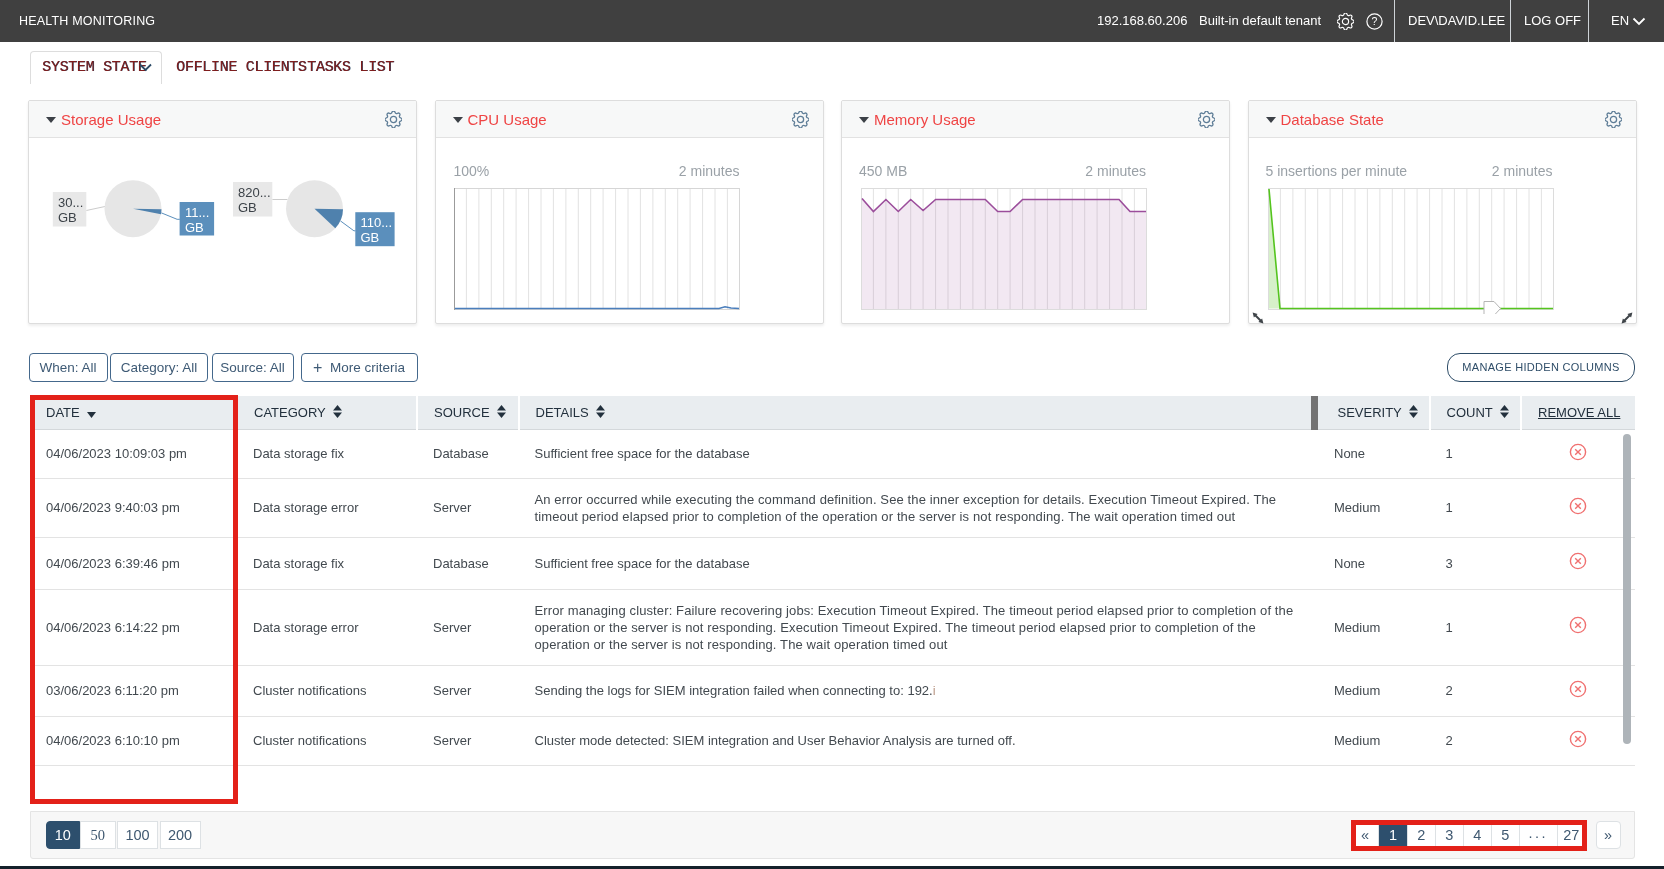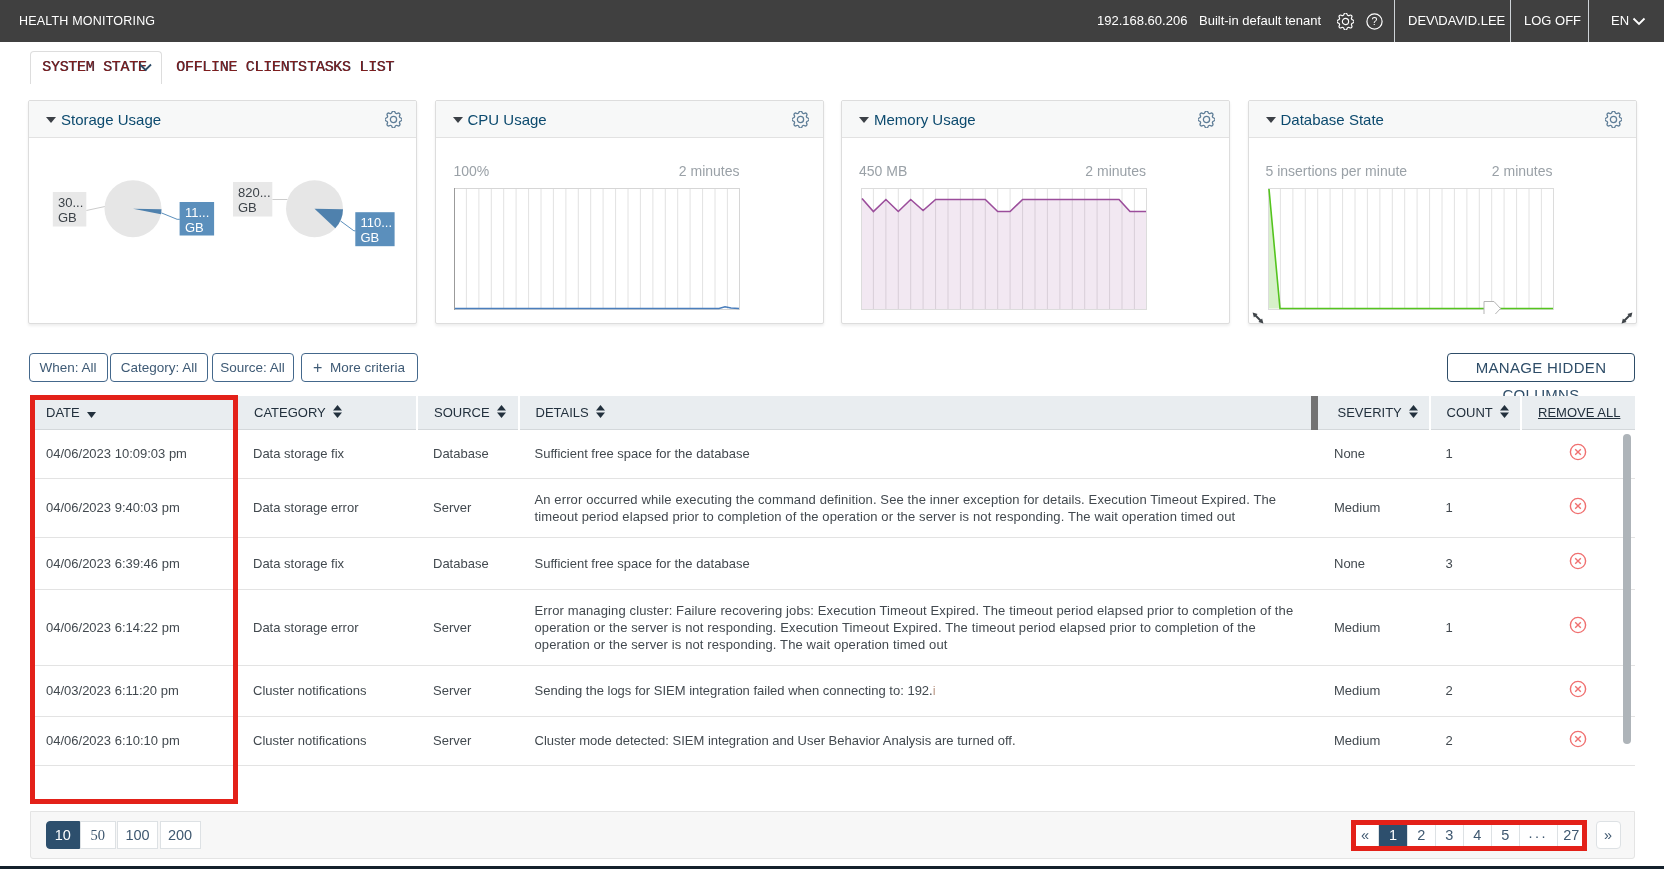--- a/index.html
+++ b/index.html
@@ -18,21 +18,21 @@
   border:1px solid #ddd; border-bottom:none; border-radius:4px 4px 0 0; }
 .tablabel { font-size:15px; font-weight:400; color:#7f1d1d; letter-spacing:0; text-shadow:.5px 0 0 #2b4a66; letter-spacing:-.3px;font-family:Liberation Mono, monospace; }
 
 
 .card { position:absolute; top:100px; width:389px; height:224px; background:#fff;
   border:1px solid #ddd; border-radius:2px; box-shadow:0 2px 3px rgba(0,0,0,.07); }
 .cardhead { position:absolute; left:0; top:0; right:0; height:37px; background:#f7f8f8;
   border-bottom:1px solid #e2e2e2; border-radius:2px 2px 0 0; }
 .cardhead .tri { position:absolute; left:17px; top:16px; width:0; height:0;
   border-left:5px solid transparent; border-right:5px solid transparent; border-top:6px solid #3c4147; }
-.cardhead .ttl { position:absolute; left:32px; top:10px; font-size:15px; color:#0c4a6e; }
+.cardhead .ttl { position:absolute; left:32px; top:10px; font-size:15px; color:#ef4444; }
 .cardhead svg.gear { position:absolute; right:14px; top:10px; }
 .chlabel { position:absolute; top:62px; font-size:14px; color:#9aa1a7; }
 
 
 .fbtn { position:absolute; top:353px; height:29px; background:#fff; border:1px solid #44688c;
   border-radius:4px; font-size:13.5px; color:#3e5a75; text-align:center; line-height:27px; }
 
 
 #tbl { position:absolute; left:30px; top:396px; width:1605px; }
 #tbl table { border-collapse:collapse; table-layout:fixed; width:1605px; }
@@ -259,21 +259,21 @@
           <path d="M11.4 0.6 L6.4 1.9 L10.1 5.6 Z" stroke="none"></path>
           <path d="M0.6 11.4 L5.6 10.1 L1.9 6.4 Z" stroke="none"></path>
         </g>
       </svg>
   </div>
 
   <div class="fbtn" style="left:28.5px; width:79px;">When: All</div>
   <div class="fbtn" style="left:110px; width:98px;">Category: All</div>
   <div class="fbtn" style="left:211.5px; width:82px;">Source: All</div>
   <div class="fbtn" style="left:300.5px; width:117px;"><span style="font-size:16px; vertical-align:-1px;">+</span>&nbsp;&nbsp;More criteria</div>
-  <div class="fbtn" style="left:1447px; width:188px; font-size:15px; color:#2e4d68; border-color:#2e4d68; letter-spacing:.3px;">MANAGE HIDDEN COLUMNS</div>
+  <div class="fbtn" style="left:1447px; width:188px; font-size:11px; color:#2e4d68; border-color:#2e4d68; letter-spacing:.3px;border-radius:13px;">MANAGE HIDDEN COLUMNS</div>
 
   <div id="tbl">
   <table>
     <colgroup>
       <col style="width:207px">
           <col style="width:180px">
           <col style="width:101.5px">
           <col style="width:795.5px">
       <col style="width:115.5px">
           <col style="width:91.5px">
@@ -348,21 +348,21 @@
             <td>Server</td>
       <td class="dtl">Error managing cluster: Failure recovering jobs: Execution Timeout Expired. The timeout period elapsed prior to completion of the operation or the server is not responding. Execution Timeout Expired. The timeout period elapsed prior to completion of the operation or the server is not responding. The wait operation timed out</td>
       <td style="padding-left:20px;">Medium</td>
             <td>1</td>
       <td style="text-align:center;"><svg width="18" height="18" viewBox="0 0 18 18">
                 <circle cx="9" cy="9" r="7.6" fill="none" stroke="#f07070" stroke-width="1.4"></circle>
                 <path d="M6.2 6.2 L11.8 11.8 M11.8 6.2 L6.2 11.8" stroke="#f07070" stroke-width="1.4"></path>
               </svg></td>
     </tr>
     <tr style="height:51px;">
-      <td>04/03/2023 6:11:20 pm</td>
+      <td>03/06/2023 6:11:20 pm</td>
             <td>Cluster notifications</td>
             <td>Server</td>
       <td>Sending the logs for SIEM integration failed when connecting to: 192.<span style="color:#b98;">i</span></td>
       <td style="padding-left:20px;">Medium</td>
             <td>2</td>
       <td style="text-align:center;"><svg width="18" height="18" viewBox="0 0 18 18">
                 <circle cx="9" cy="9" r="7.6" fill="none" stroke="#f07070" stroke-width="1.4"></circle>
                 <path d="M6.2 6.2 L11.8 11.8 M11.8 6.2 L6.2 11.8" stroke="#f07070" stroke-width="1.4"></path>
               </svg></td>
     </tr>

